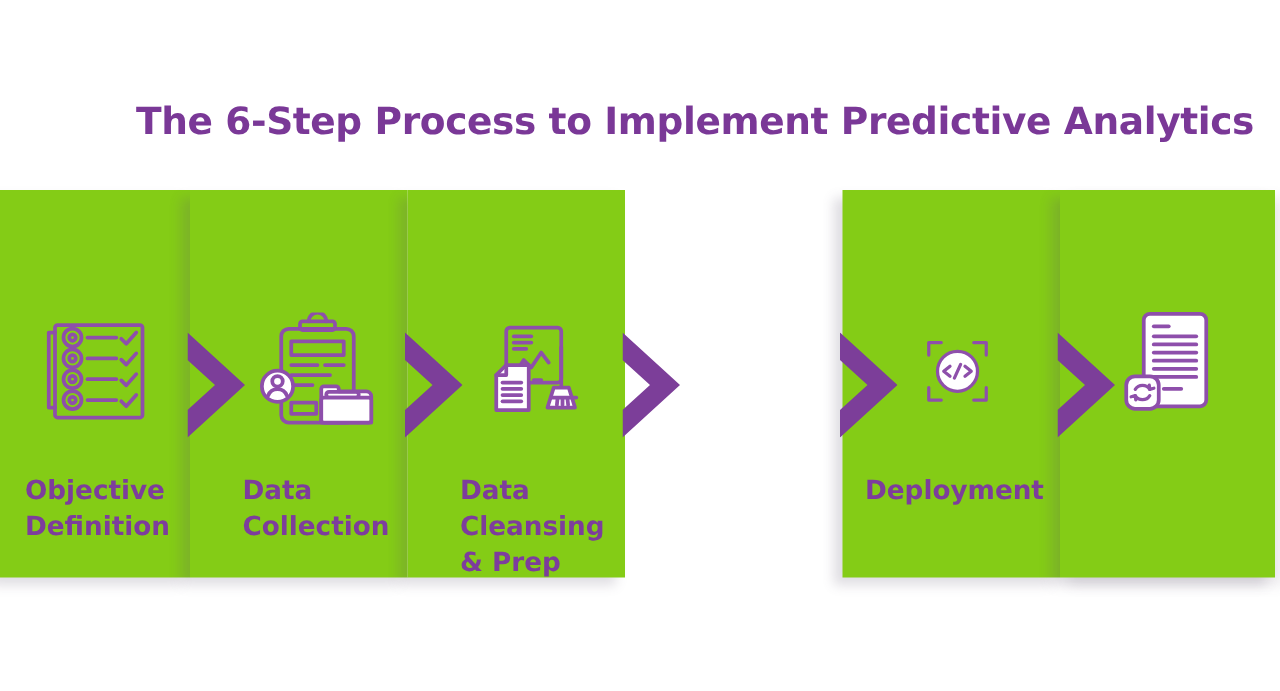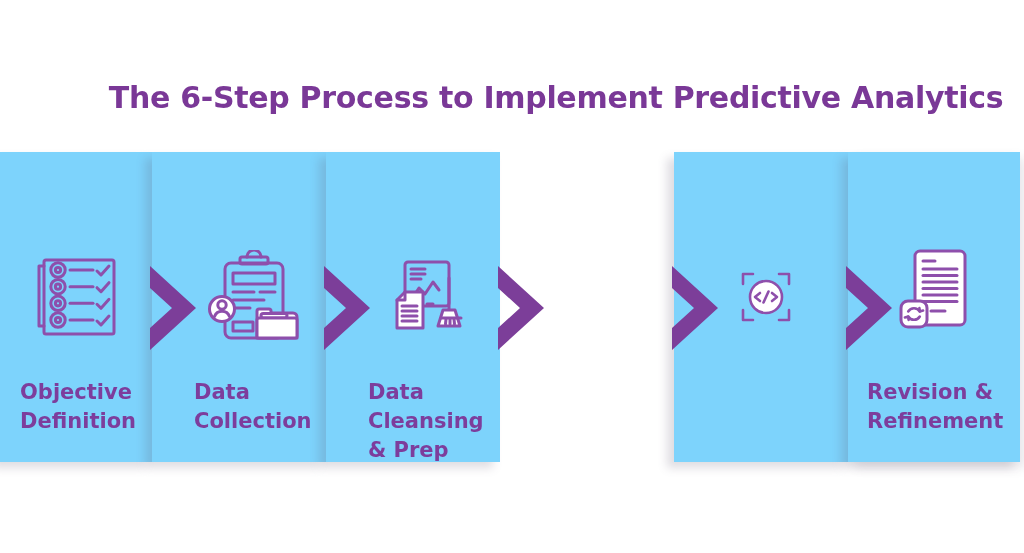--- a/index.html
+++ b/index.html
@@ -6,21 +6,21 @@
   .canvas{
     position:relative;width:1024px;height:553px;background:#fff;overflow:hidden;
     font-family:"DejaVu Sans","Liberation Sans",sans-serif;
     --c-title:#7a3897;--c-label:#7d3d9c;--c-icon:#8e4fab;--c-chevron:#7c3e99;
   }
   .title{
     position:absolute;top:80px;left:0;width:100%;margin:0;text-align:center;
     font-size:30px;font-weight:bold;letter-spacing:-0.3px;color:var(--c-title);padding-left:44px;
   }
   .step{
-    position:absolute;top:152px;height:310px;background:#7dd3fc;
+    position:absolute;top:152px;height:310px;background:#84cc16;
     box-shadow:-7px 6px 9px rgba(95,85,110,0.20);
   }
   .step.last{box-shadow:-7px 6px 9px rgba(95,85,110,0.20),7px 6px 10px rgba(95,85,110,0.12);}
   .icon{position:absolute;color:var(--c-icon);}
   .icon svg{display:block;width:100%;height:100%;}
   .label{
     position:absolute;top:226px;color:var(--c-label);
     font-size:21px;line-height:29px;font-weight:bold;white-space:pre-line;
   }
   .chevron{position:absolute;top:266px;width:46px;height:84px;color:var(--c-chevron);z-index:10;}
@@ -123,20 +123,21 @@
         <path d="M2,12 V2 H12"></path>
         <path d="M38,2 H48 V12"></path>
         <path d="M48,38 V48 H38"></path>
         <path d="M12,48 H2 V38"></path>
         <circle cx="25" cy="25" r="16" fill="#fff"></circle>
         <polyline points="19,21 14,25 19,29"></polyline>
         <polyline points="31,21 36,25 31,29"></polyline>
         <line x1="27.5" y1="19.5" x2="22.5" y2="30.5"></line>
       </svg>
     </span>
+    <div class="label" style="left:18px;">Deployment</div>
   </section>
 
   <section class="step s6 last" style="left:848px;width:172px;">
     <span class="icon" style="left:51px;top:97px;width:70px;height:86px;">
       <svg viewBox="0 0 70 86" fill="none" stroke="currentColor" stroke-width="3" stroke-linecap="round" stroke-linejoin="round">
         <rect x="16" y="2" width="50" height="74" rx="5" fill="#fff"></rect>
         <line x1="24" y1="12" x2="36" y2="12"></line>
         <line x1="24" y1="20" x2="58" y2="20"></line>
         <line x1="24" y1="26.5" x2="58" y2="26.5"></line>
         <line x1="24" y1="33" x2="58" y2="33"></line>
@@ -146,22 +147,20 @@
         <line x1="32" y1="62" x2="46" y2="62"></line>
         <rect x="2" y="52" width="26" height="26" rx="7" fill="#fff"></rect>
         <g stroke-width="2.6">
           <path d="M9.2,62.5 a6.8,6.8 0 0 1 11.6,0"></path>
           <path d="M20.8,67.5 a6.8,6.8 0 0 1 -11.6,0"></path>
           <path d="M20.8,62.5 l-0.4,-3.4 M20.8,62.5 l3.3,-0.9"></path>
           <path d="M9.2,67.5 l0.4,3.4 M9.2,67.5 l-3.3,0.9"></path>
         </g>
       </svg>
     </span>
-    <div class="label" style="left:19px;">Revision &amp;
-Refinement</div>
   </section>
 
   <span class="chevron" style="left:150px;">
     <svg viewBox="0 0 46 84">
         <polygon points="0,0 46,42 0,84 0,62 22,42 0,22" fill="currentColor"></polygon>
       </svg>
   </span>
   <span class="chevron" style="left:324px;">
     <svg viewBox="0 0 46 84">
         <polygon points="0,0 46,42 0,84 0,62 22,42 0,22" fill="currentColor"></polygon>

